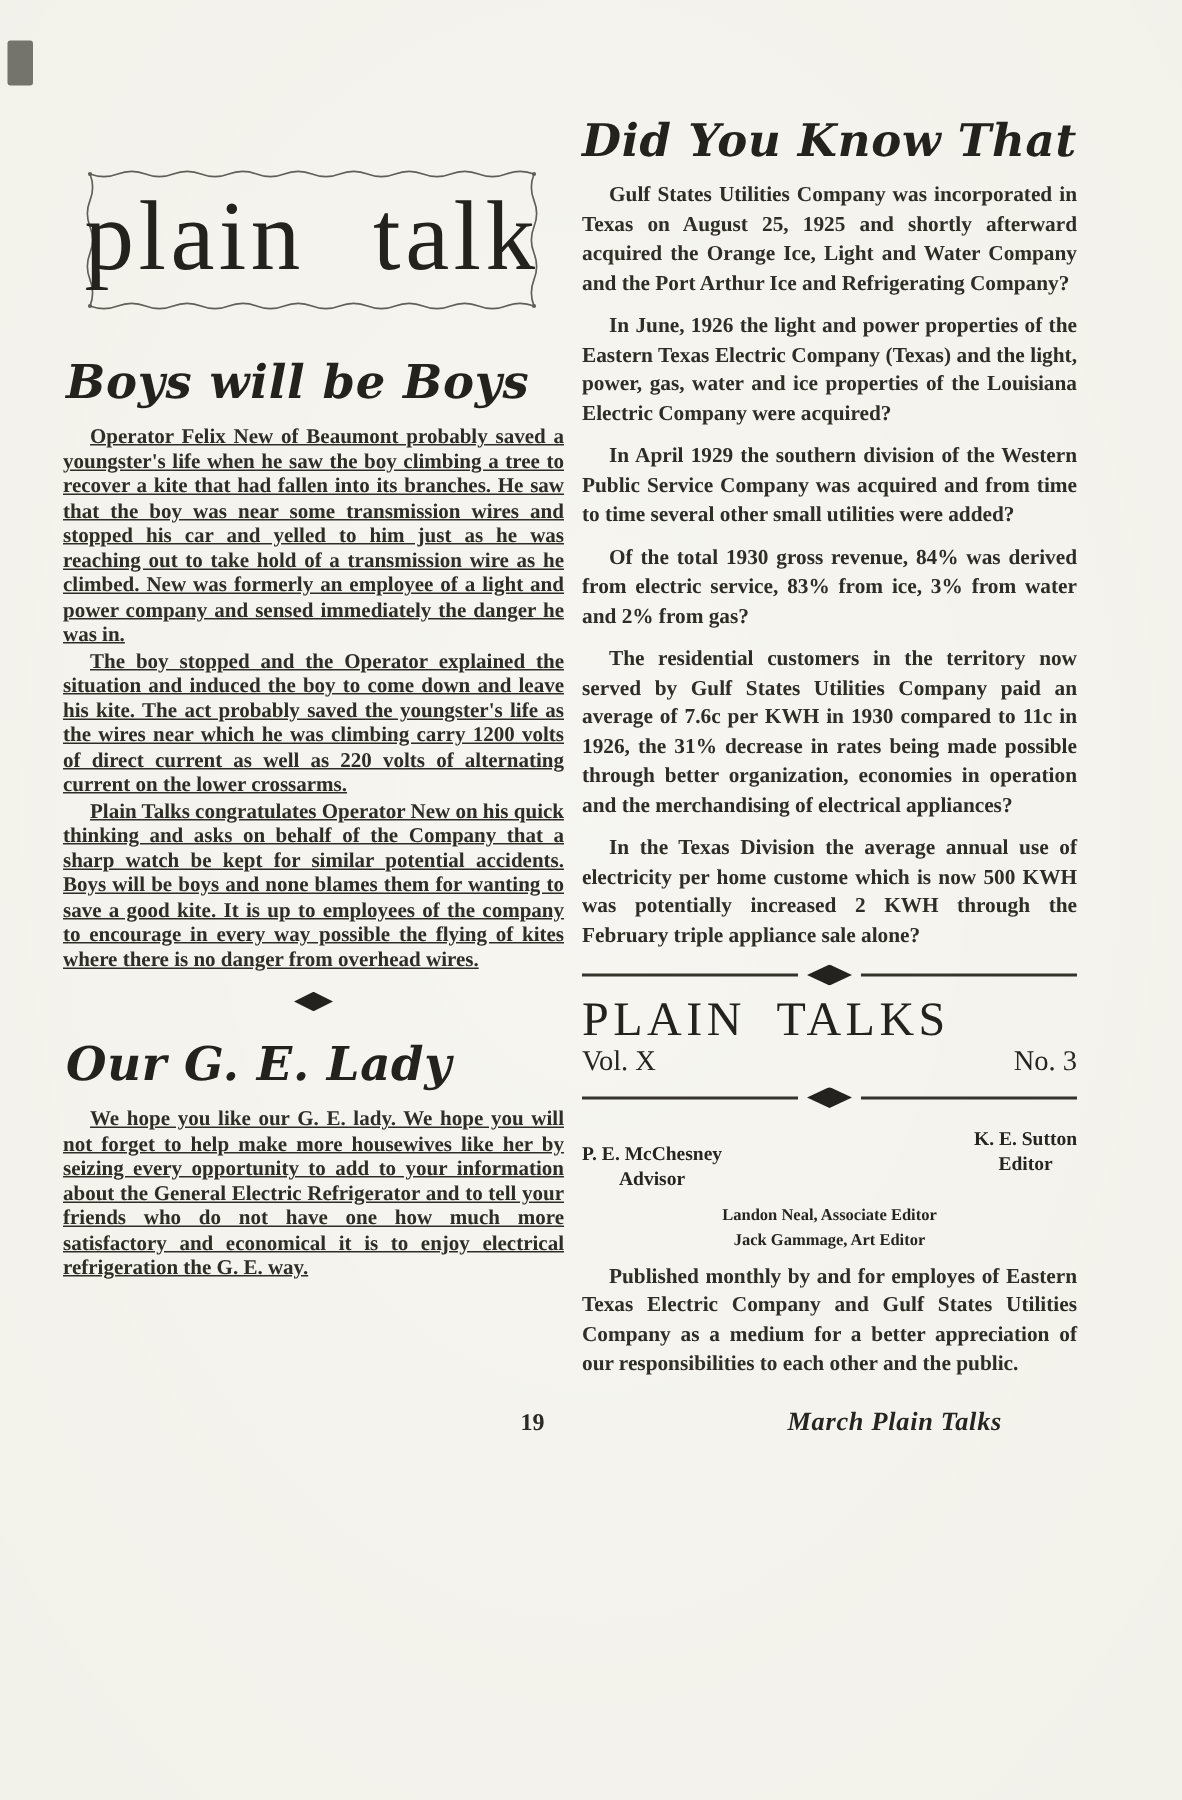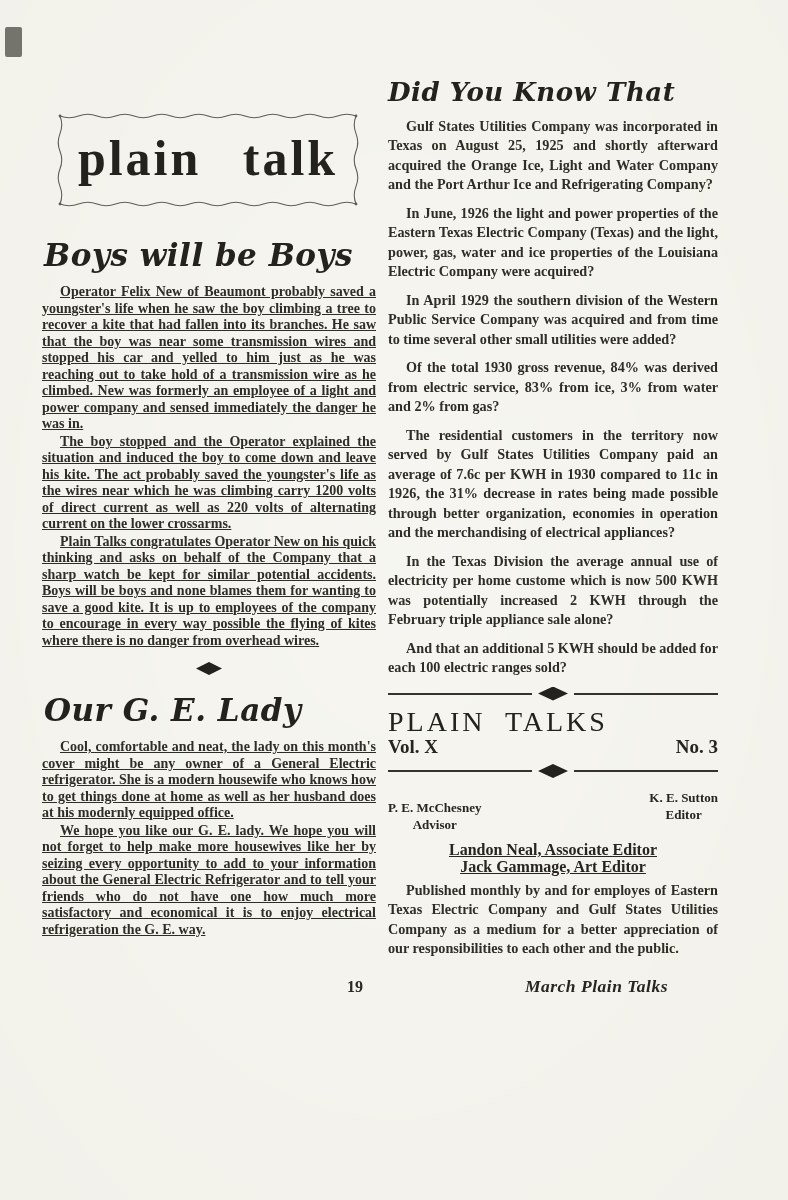--- a/index.html
+++ b/index.html
@@ -31,35 +31,35 @@
   .logo-box{
     position:relative;
     width:312px;height:104px;
     margin:30px auto 0 10px;
   }
   .logo-box svg{position:absolute;inset:0;}
   .logo-text{
     position:absolute;inset:0;
     display:flex;align-items:center;justify-content:center;
     font-family:"Liberation Serif", serif;
-    font-size:50px;font-weight:700;color:#23221c;
+    font-size:66px;font-weight:400;color:#23221c;
     letter-spacing:3px;word-spacing:26px;
     padding-bottom:4px;
   }
 
   h2.script{
     font-family:"DejaVu Serif", serif;
     font-style:italic;font-weight:700;
     font-size:31px;color:#23221c;
     margin:0;line-height:1.1;
     letter-spacing:0.5px;
   }
   .col-left h2.first{margin:26px 0 12px 2px;}
   .col-left h2.second{margin:14px 0 12px 2px;font-style:italic;}
-  .col-right h2.script{margin:0 0 10px 0;font-size:26px;}
+  .col-right h2.script{margin:0 0 10px 0;font-size:30px;}
 
   p{
     margin:0;
     text-align:justify;
     text-indent:18px;
     font-size:14px;
     font-weight:700;
     color:#2e2d26;
   }
   .col-left p{line-height:16.5px;margin-bottom:1px;text-decoration:underline;}
@@ -77,44 +77,44 @@
 
   .rule-diamond{
     display:flex;align-items:center;
     margin:8px 0 2px 0;
   }
   .rule-diamond .rule{flex:1;height:2px;background:#34332c;}
   .rule-diamond .diamond{width:30px;height:14px;margin:0 6px;}
 
   .masthead-title{
     font-family:"Liberation Serif", serif;
-    font-size:28px;font-weight:400;color:#23221c;
+    font-size:32px;font-weight:400;color:#23221c;
     letter-spacing:3px;word-spacing:10px;
     white-space:nowrap;
     line-height:1.05;
     margin-top:6px;
   }
   .vol-row{
     display:flex;justify-content:space-between;align-items:center;
-    font-size:19px;font-weight:700;color:#26251f;
+    font-size:19px;font-weight:400;color:#26251f;
     margin-top:0px;
   }
   .masthead .rule-diamond.bottom{margin:6px 0 12px 0;}
 
   .staff-row{
     display:flex;justify-content:space-between;
     font-size:13px;font-weight:700;color:#26251f;gap:24px;
   }
   .staff-block{text-align:center;}
   .staff-block .role{margin-top:1px;}
   .staff-left{margin-top:10px;}
   .staff-center{
     text-align:center;
-    font-size:16px;font-weight:700;color:#26251f;
-    margin:8px 0 6px 0;line-height:17px;text-decoration:underline;
+    font-size:11px;font-weight:700;color:#26251f;
+    margin:8px 0 6px 0;line-height:17px;
   }
   .pub-note{margin-top:4px;}
 
   .footer{
     display:flex;align-items:baseline;
     padding:6px 120px 0 42px;
     margin-top:2px;
   }
   .footer .f-spacer{flex:1;}
   .footer .page-num{
@@ -158,36 +158,34 @@
       <p>Operator Felix New of Beaumont probably saved a youngster's life when he saw the boy climbing a tree to recover a kite that had fallen into its branches.  He saw that the boy was near some transmission wires and stopped his car and yelled to him just as he was reaching out to take hold of a transmission wire as he climbed. New was formerly an employee of a light and power company and sensed immediately the danger he was in.</p>
       <p>The boy stopped and the Operator explained the situation and induced the boy to come down and leave his kite. The act probably saved the youngster's life as the wires near which he was climbing carry 1200 volts of direct current as well as 220 volts of alternating current on the lower crossarms.</p>
       <p>Plain Talks congratulates Operator New on his quick thinking and asks on behalf of the Company that a sharp watch be kept for similar potential accidents. Boys will be boys and none blames them for wanting to save a good kite. It is up to employees of the company to encourage in every way possible the flying of kites where there is no danger from overhead wires.</p>
 
       <div class="diamond-sep">
         <span class="diamond"></span>
       </div>
 
       <h2 class="script second">Our G. E. Lady</h2>
 
-      <p>Cool, comfortable and neat, the lady on this month's cover might be any owner of a General Electric refrigerator.  She is a modern housewife who knows how to get things done at home as well as her husband does at his modernly equipped office.</p>
       <p>We hope you like our G. E. lady. We hope you will not forget to help make more housewives like her by seizing every opportunity to add to your information about the General Electric Refrigerator and to tell your friends who do not have one how much more satisfactory and economical it is to enjoy electrical refrigeration the G. E. way.</p>
 
     </div>
 
     <div class="col col-right">
 
       <h2 class="script">Did You Know That</h2>
 
       <p>Gulf States Utilities Company was incorporated in Texas on August 25, 1925 and shortly afterward acquired the Orange Ice, Light and Water Company and the Port Arthur Ice and Refrigerating Company?</p>
       <p>In June, 1926 the light and power properties of the Eastern Texas Electric Company (Texas) and the light, power, gas, water and ice properties of the Louisiana Electric Company were acquired?</p>
       <p>In April 1929 the southern division of the Western Public Service Company was acquired and from time to time several other small utilities were added?</p>
       <p>Of the total 1930 gross revenue, 84% was derived from electric service, 83% from ice, 3% from water and 2% from gas?</p>
       <p>The residential customers in the territory now served by Gulf States Utilities Company paid an average of 7.6c per KWH in 1930 compared to 11c in 1926, the 31% decrease in rates being made possible through better organization, economies in operation and the merchandising of electrical appliances?</p>
       <p>In the Texas Division the average annual use of electricity per home custome which is now 500 KWH was potentially increased 2 KWH through the February triple appliance sale alone?</p>
-      <p>And that an additional 5 KWH should be added for each 100 electric ranges sold?</p>
 
       <div class="masthead">
 
         <div class="rule-diamond top">
           <span class="rule"></span>
           <span class="diamond"></span>
           <span class="rule"></span>
         </div>
 
         <div class="masthead-title">PLAIN TALKS</div>

